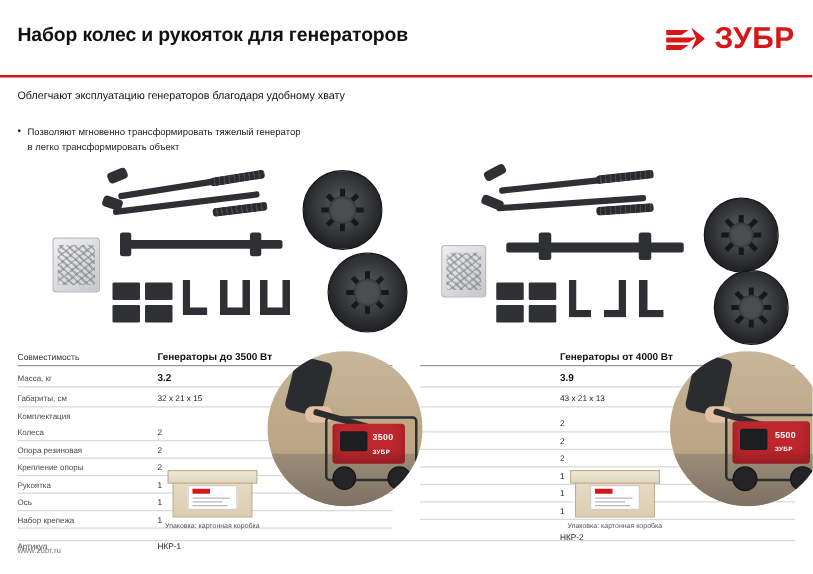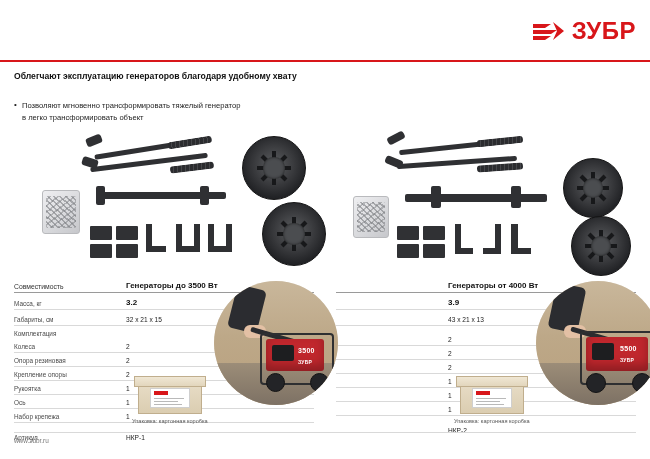--- a/index.html
+++ b/index.html
@@ -10,21 +10,21 @@
   .header{position:absolute;left:0;top:0;width:650px;height:62px;background:#ffffff;}
   .header-title{position:absolute;left:14px;top:20px;font-size:15.5px;font-weight:bold;color:#111;letter-spacing:-0.1px;}
   .brand{position:absolute;right:14px;top:17px;display:flex;align-items:center;gap:7px;}
   .brand-mark{width:34px;height:26px;position:relative;}
   .brand-mark svg{display:block;}
   .brand-text{font-size:24px;font-weight:bold;color:#d8161a;letter-spacing:0.5px;font-family:"Liberation Sans",sans-serif;}
   .header-rule{position:absolute;left:0;top:60px;width:650px;height:2px;background:#d8161a;}
 
   
   .intro{position:absolute;left:14px;top:70px;width:420px;}
-  .intro-lead{font-size:8.6px;font-weight:bold;line-height:1.45;color:#111;}
+  .intro-lead{font-size:8.6px;font-weight:normal;line-height:1.45;color:#111;}
   .intro-list{margin:18px 0 0 0;padding:0;list-style:none;}
   .intro-list li{position:relative;font-size:7.6px;line-height:1.5;color:#222;padding-left:8px;}
   .intro-list li:before{content:"•";position:absolute;left:0;top:-1px;color:#222;font-size:8px;}
 
   
   .illus{position:absolute;left:0;top:128px;width:650px;height:150px;}
   .illus .half{position:absolute;top:0;height:150px;}
   .half-left{left:10px;width:315px;}
   .half-right{left:335px;width:310px;}
 
@@ -84,20 +84,21 @@
   
   .footer-rule{position:absolute;left:14px;top:432px;width:622px;height:1px;background:#d9d9d9;}
   .footer-site{position:absolute;left:14px;top:437px;font-size:6.4px;color:#777;}
 </style>
 </head>
 <body>
 
 <div class="page">
 
   <div class="header">
+    <div class="header-title">Набор колес и рукояток для генераторов</div>
     <div class="brand">
       <span class="brand-mark">
         <svg width="34" height="26" viewBox="0 0 34 26">
           <path d="M2 6 L20 6 L14 10 L2 10 Z" fill="#d8161a"></path>
           <path d="M2 12 L26 12 L20 16 L2 16 Z" fill="#d8161a"></path>
           <path d="M2 18 L20 18 L14 22 L2 22 Z" fill="#d8161a"></path>
           <path d="M22 4 L33 13 L22 22 L26 13 Z" fill="#d8161a"></path>
         </svg>
       </span>
       <span class="brand-text">ЗУБР</span>

